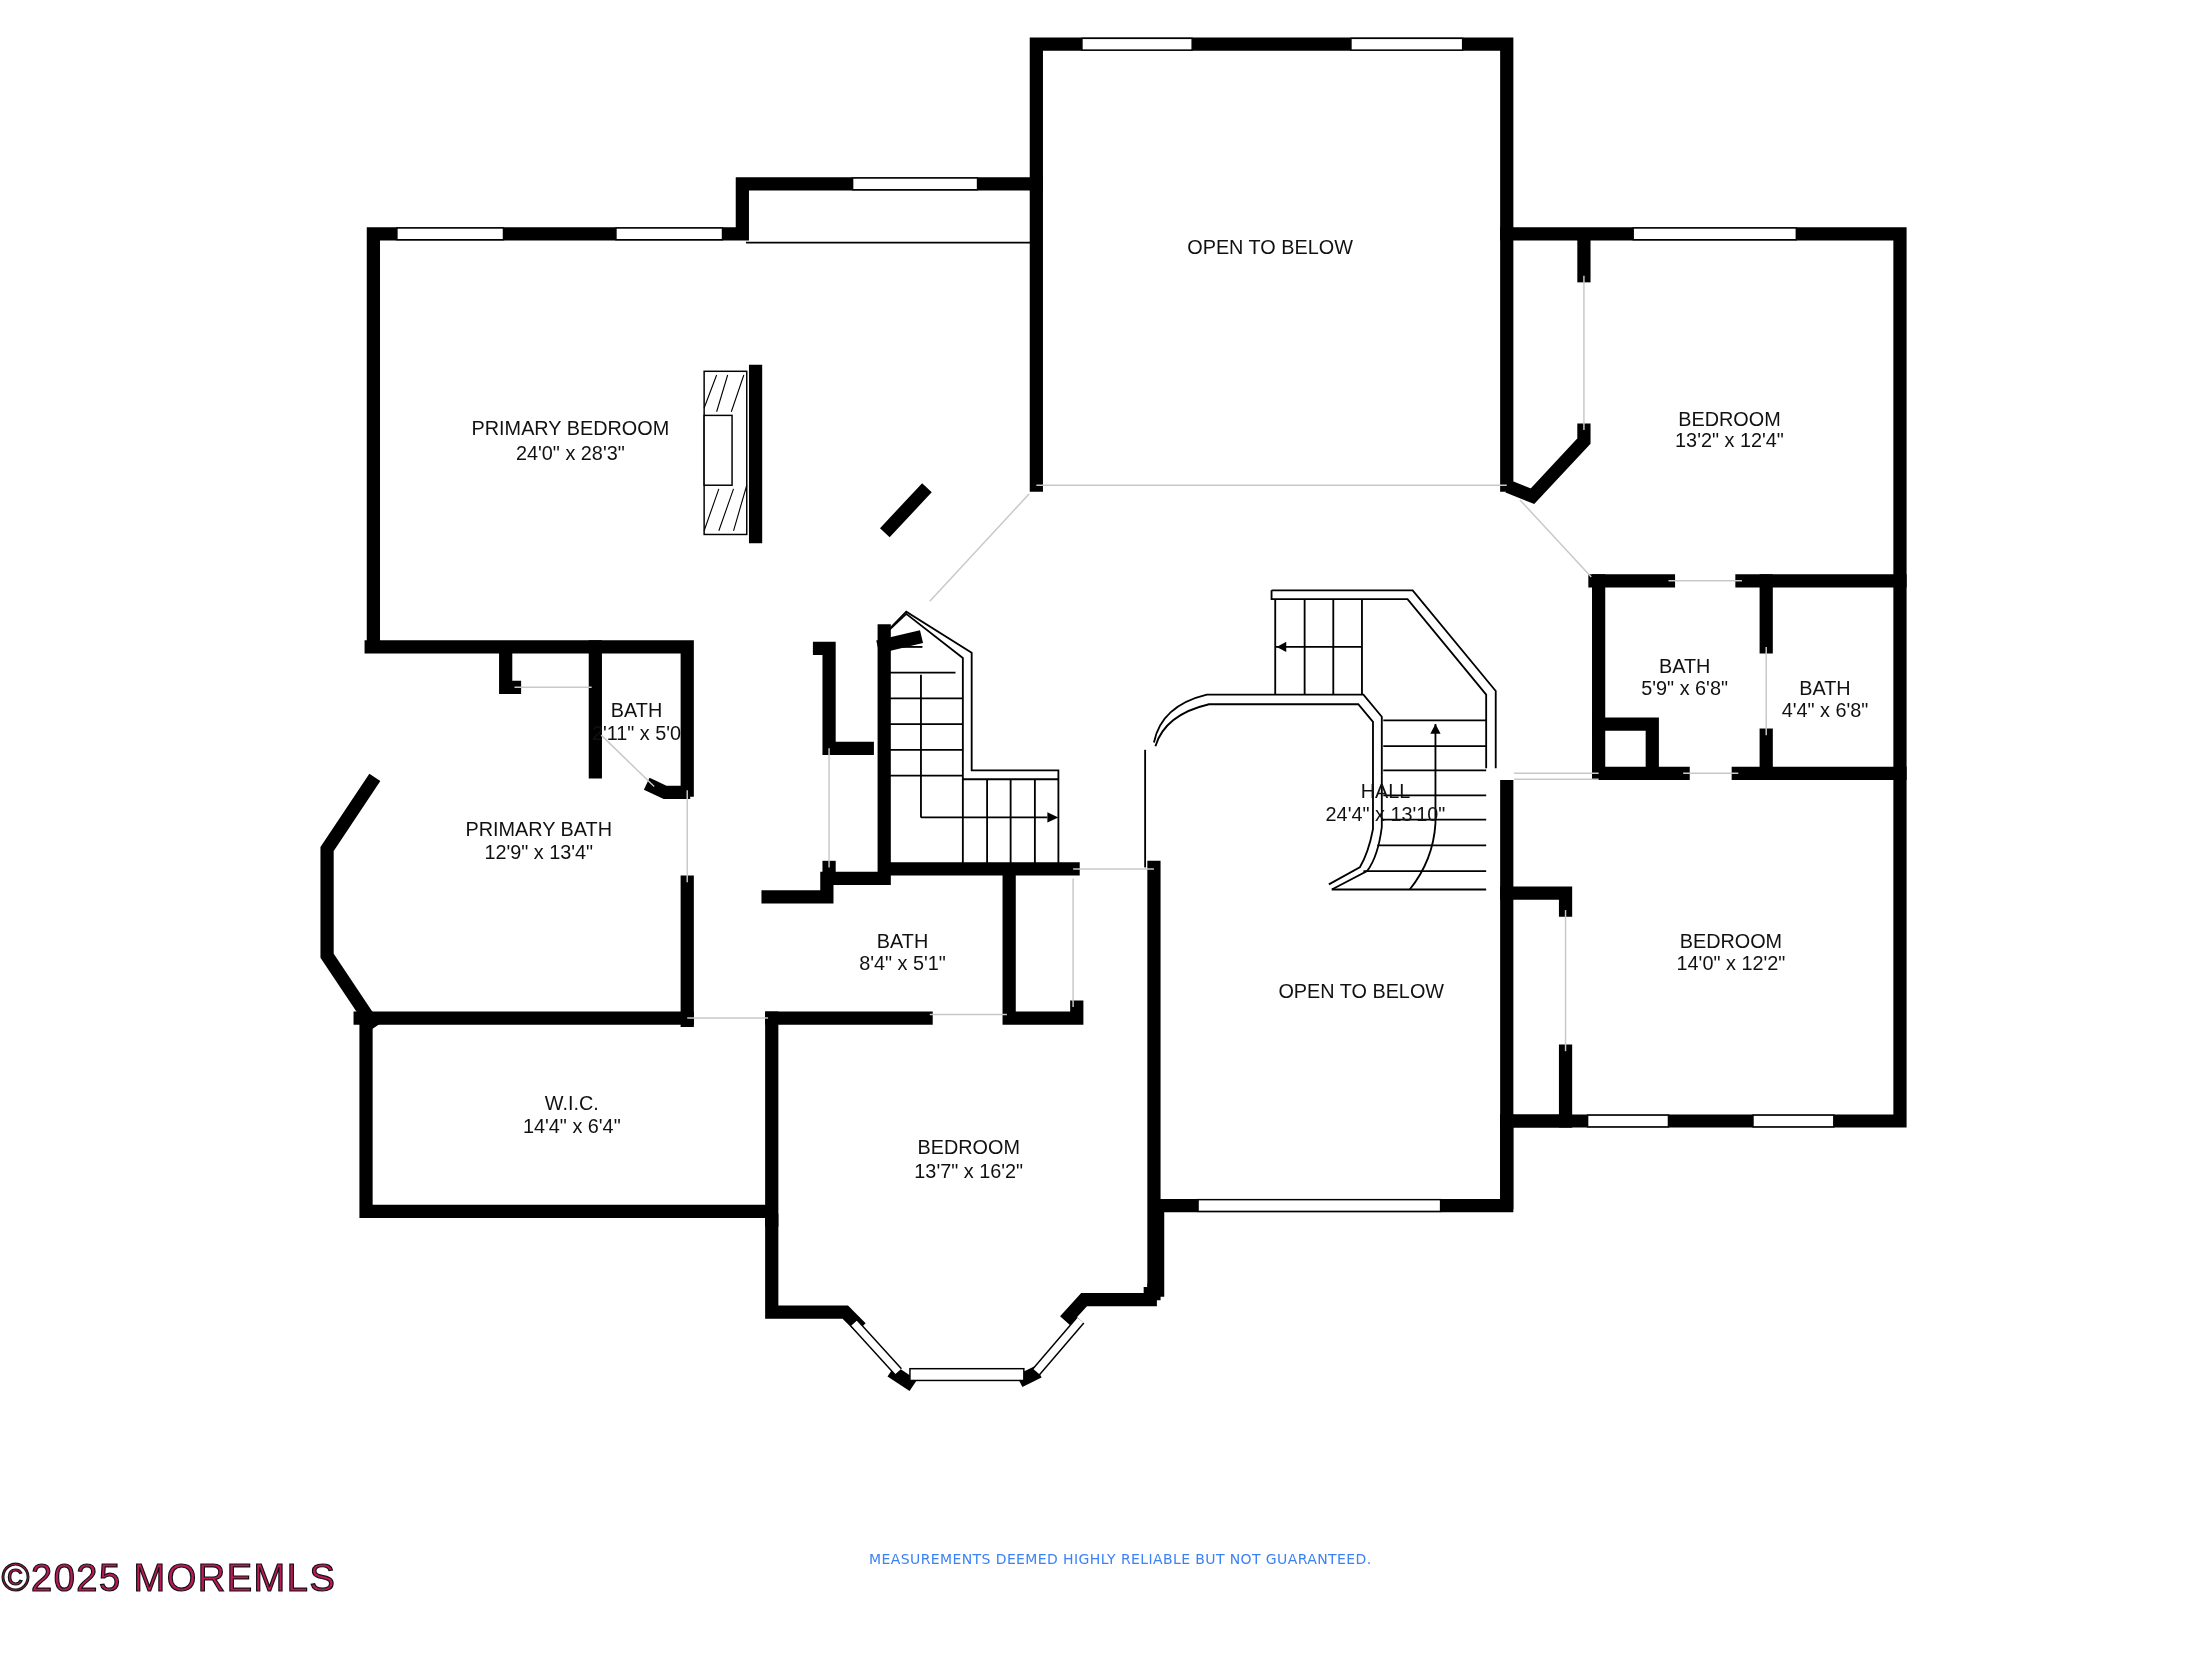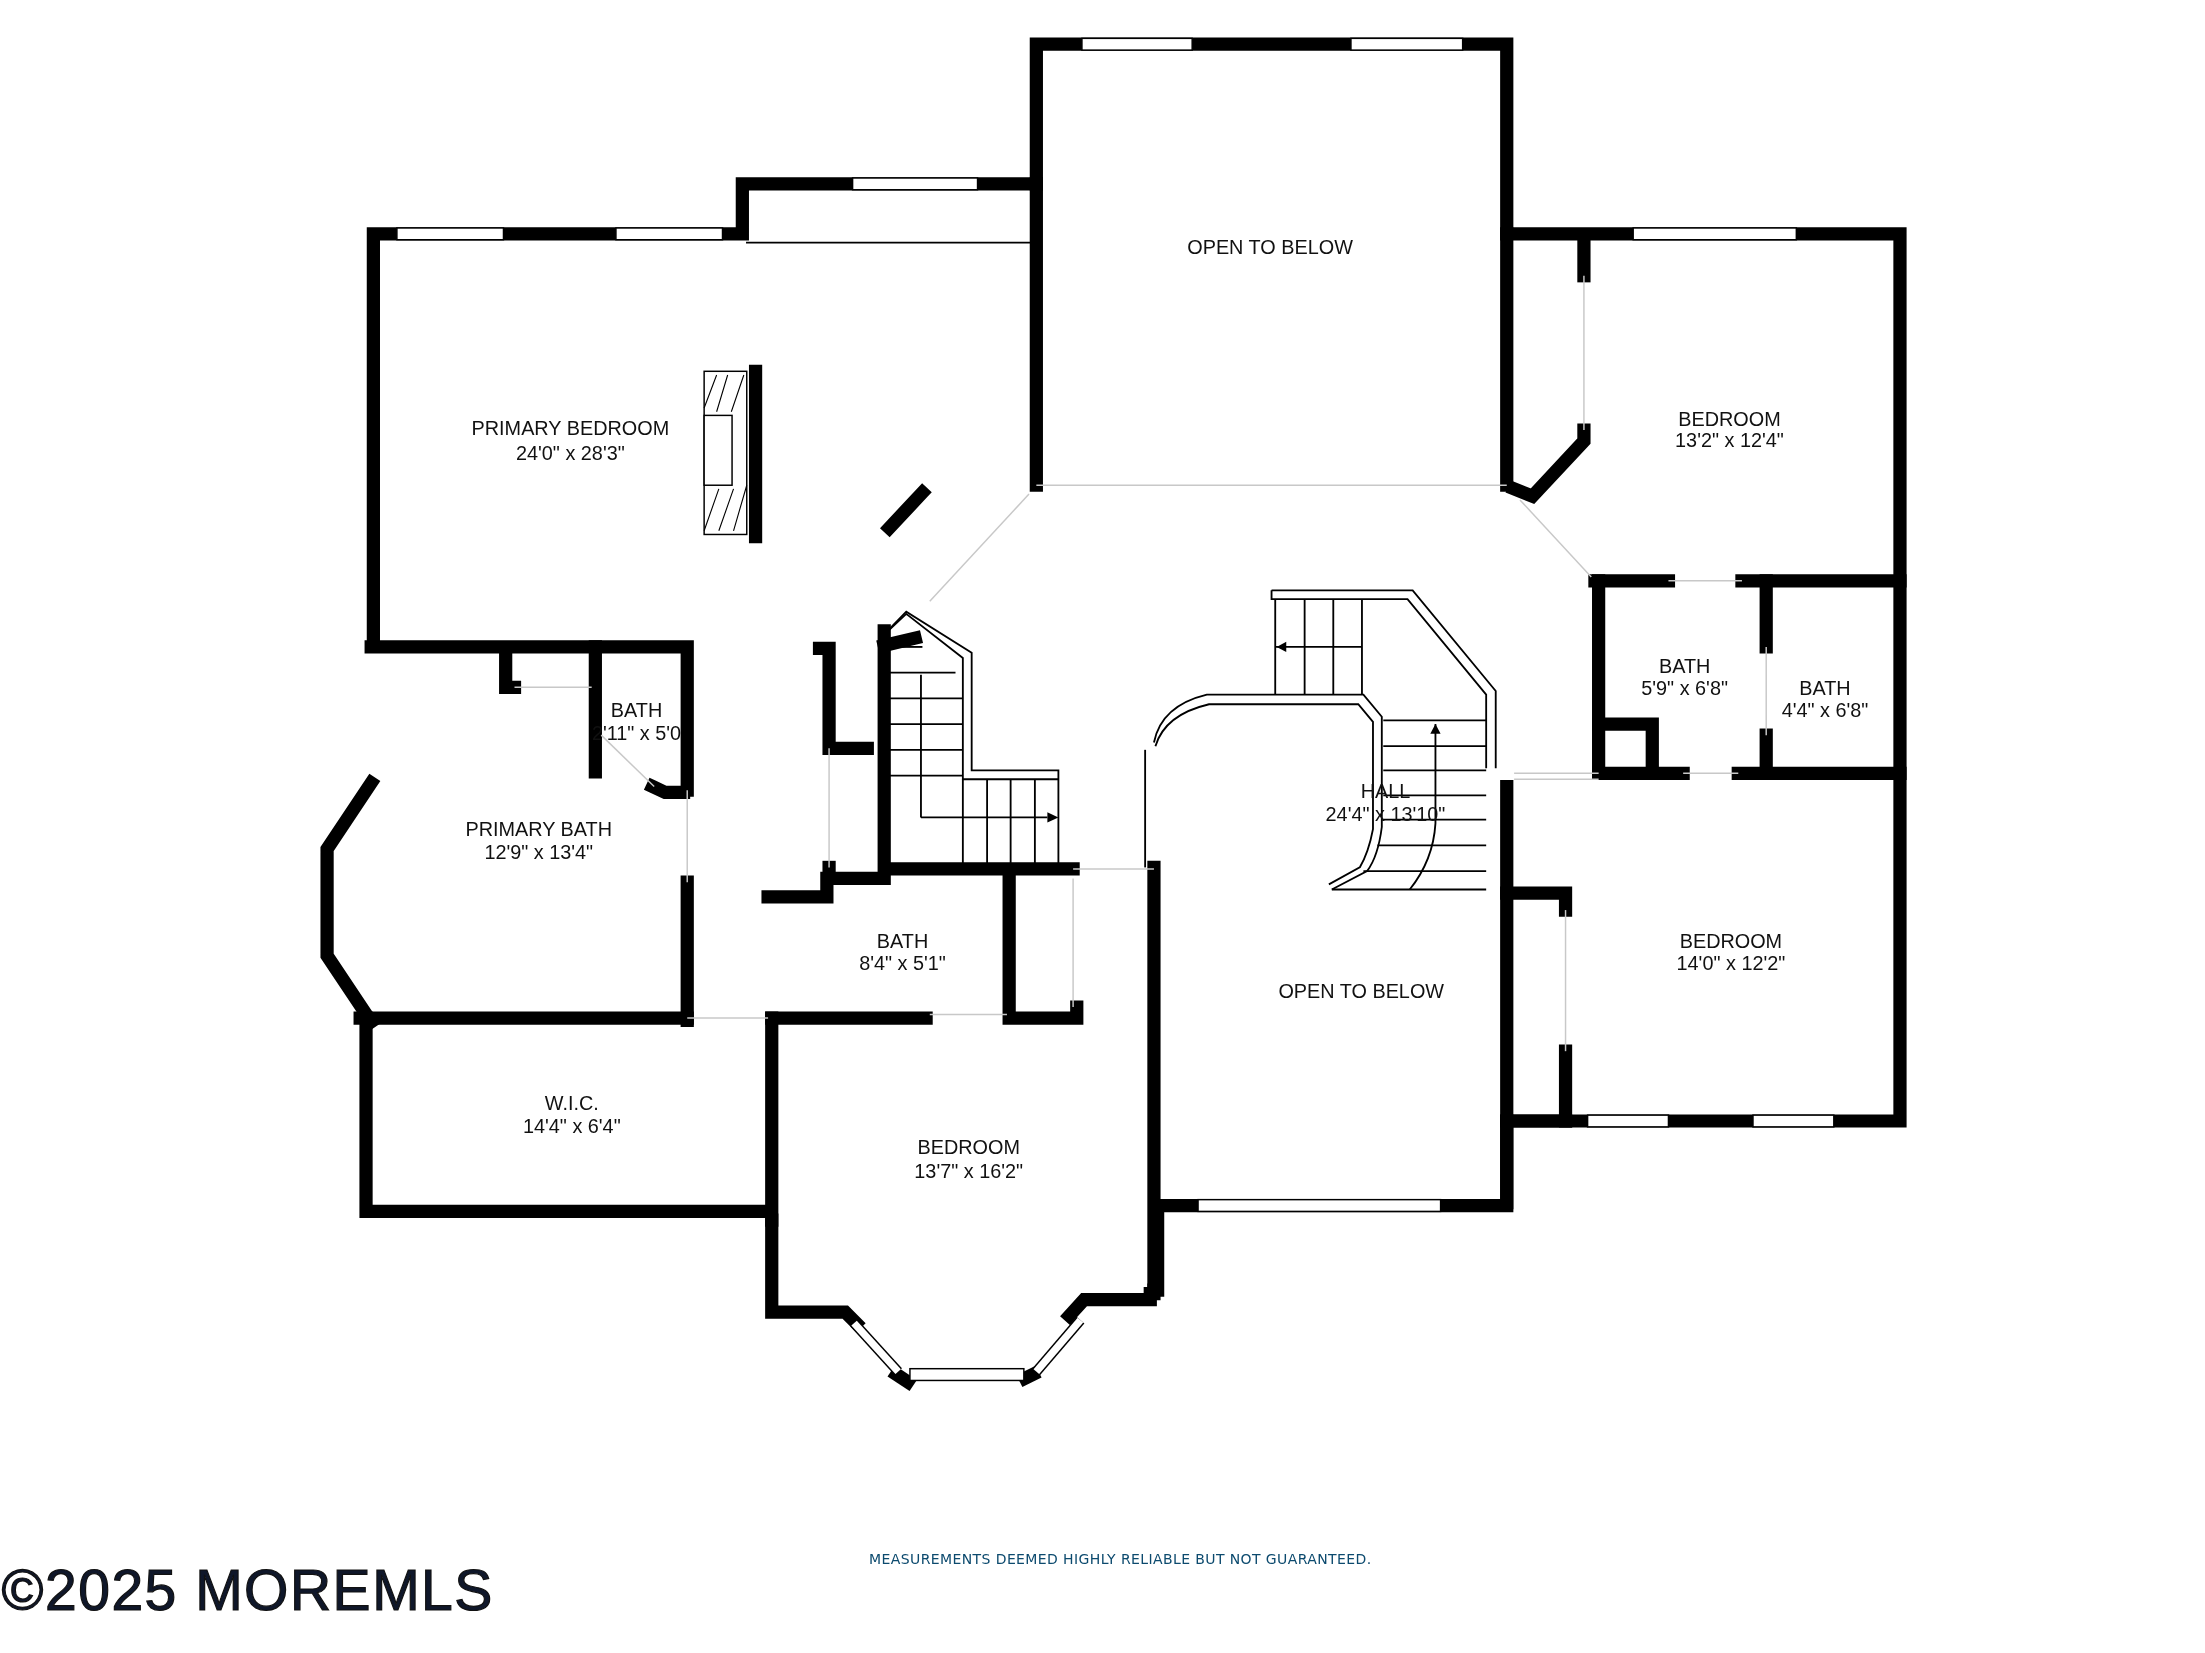--- a/index.html
+++ b/index.html
@@ -3,22 +3,22 @@
 <meta charset="utf-8">
 <style>
   html, body { margin:0; padding:0; background:#ffffff; }
   body { width:2205px; height:1654px; position:relative; overflow:hidden; font-family:"Liberation Sans", sans-serif; }
   #plan { position:absolute; left:0; top:0; width:2205px; height:1654px; }
   .wall { fill:none; stroke:#000; stroke-width:18; stroke-linejoin:miter; stroke-linecap:square; }
   .thin { fill:none; stroke:#000; stroke-width:2.5; }
   .faint { fill:none; stroke:#c8c8c8; stroke-width:2; }
   .win { fill:#fff; stroke:#000; stroke-width:2; }
   .room-label { font-family:"Liberation Sans", sans-serif; font-size:27px; fill:#111; text-anchor:middle; }
-  .disclaimer { position:absolute; left:869px; top:1551px; font-family:"DejaVu Sans", sans-serif; font-size:14px; color:#0c4a6e; letter-spacing:0.4px; }
-  .copyright { position:absolute; left:1.5px; top:1557px; font-family:"Liberation Sans", sans-serif; font-size:57px; font-weight:100; color:#0f172a; -webkit-text-stroke:1.2px #111; letter-spacing:1.5px; }
+  .disclaimer { position:absolute; left:869px; top:1551px; font-family:"DejaVu Sans", sans-serif; font-size:14px; color:#3b82f6; letter-spacing:0.4px; }
+  .copyright { position:absolute; left:1.5px; top:1557px; font-family:"Liberation Sans", sans-serif; font-size:38px; font-weight:100; color:#be185d; -webkit-text-stroke:1.2px #111; letter-spacing:1.5px; }
 </style>
 </head>
 <body>
 
 <svg id="plan" viewBox="0 0 3000 2250" xmlns="http://www.w3.org/2000/svg">
 
   <g>
 
     <polyline class="wall" points="508,875 508,318 1010,318 1010,250 1410,250"></polyline>
 

